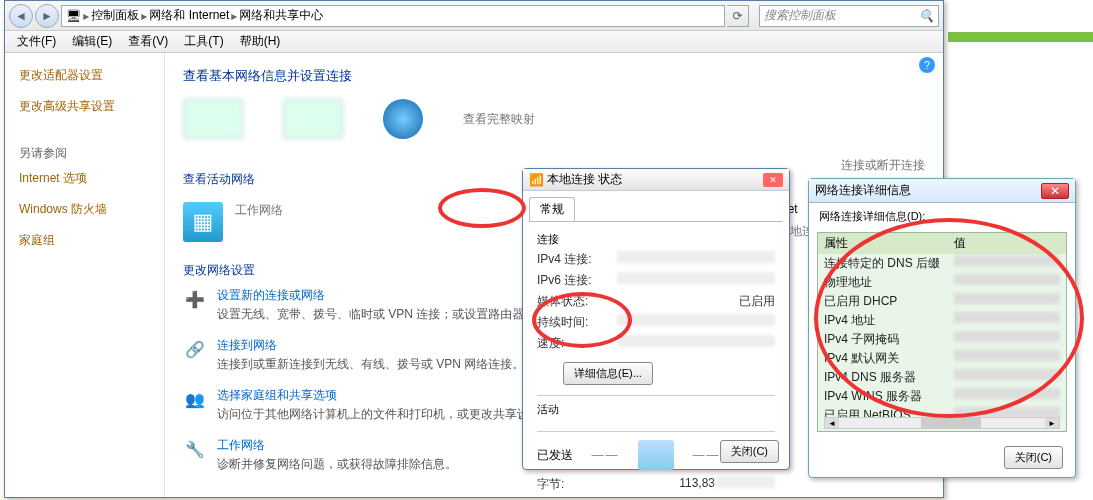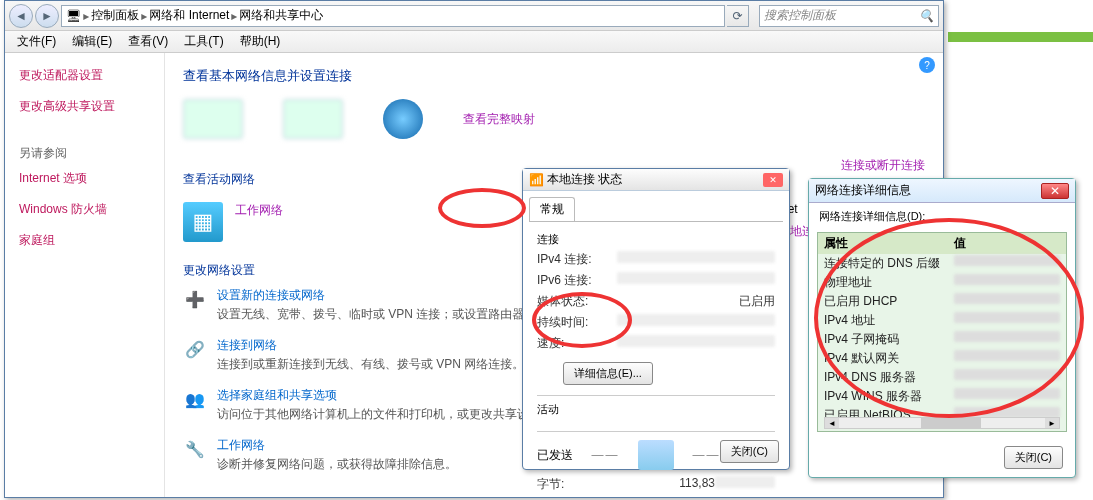--- a/index.html
+++ b/index.html
@@ -15,28 +15,28 @@
 .addr .sep { color: #666; }
 .search { width: 180px; height: 22px; border: 1px solid #9ab; background: #fff; display: flex; align-items: center; padding: 0 4px; color: #888; font-style: italic; }
 .refresh { width: 22px; height: 22px; border: 1px solid #9ab; border-left: none; background: linear-gradient(#f7f7f7,#e8e8e8); display:flex;align-items:center;justify-content:center;color:#567;}
 
 .menubar { height: 22px; background: linear-gradient(#f9f9f9,#ececec); border-bottom: 1px solid #ccc; display: flex; align-items: center; padding: 0 6px; gap: 4px; }
 .menubar span { padding: 2px 6px; cursor: default; }
 
 .body { display: flex; height: calc(100% - 52px); }
 .sidebar { width: 160px; background: #fff; padding: 14px 14px; border-right: 1px solid #e4e4e4; }
 .sidebar .head { color: #003399; margin-bottom: 10px; }
-.sidebar .link { color: #be185d; margin-bottom: 14px; cursor: pointer; }
+.sidebar .link { color: #a16207; margin-bottom: 14px; cursor: pointer; }
 .sidebar .sec { color: #666; margin: 30px 0 8px; }
 
 .content { flex: 1; padding: 14px 18px; position: relative; }
 .content h2 { color: #003399; font-size: 13px; font-weight: normal; margin-bottom: 14px; }
 .net-map { display: flex; align-items: center; gap: 40px; margin-bottom: 18px; }
 .net-node { width: 60px; height: 40px; background: #dfe; border: 1px solid #bcd; border-radius: 3px; filter: blur(2px); }
-.link-a { color: #a21caf; cursor: pointer; }
+.link-a { color: #737373; cursor: pointer; }
 .section-title { color: #003399; margin: 14px 0 8px; }
 
 .active-net { display: flex; align-items: flex-start; gap: 12px; margin: 6px 0 18px; }
 .net-icon { width: 40px; height: 40px; background: linear-gradient(#5cf,#29c); border-radius: 3px; display:flex;align-items:center;justify-content:center;color:#fff;font-size:22px; }
 .net-info { flex: 1; }
 .net-kv { display: flex; gap: 6px; margin-bottom: 4px; }
 .net-kv .k { color: #555; width: 56px; text-align: right; }
 
 .settings-list { margin-top: 8px; }
 .settings-list .item { display: flex; gap: 10px; margin-bottom: 14px; }
@@ -59,21 +59,21 @@
 .kv .vclear { flex:1; text-align:right; color:#333; }
 .btn { border:1px solid #888; background:linear-gradient(#fdfdfd,#e3e3e3); padding:3px 10px; border-radius:3px; cursor:pointer; font-size:11px; }
 .act { display:flex; align-items:center; justify-content:space-between; margin-top:14px; padding-top:8px; border-top:1px solid #ccc;font-size:11px;}
 .pcicon{width:36px;height:30px;background:linear-gradient(#bdf,#8ce);border-radius:3px;}
 .dash{color:#888;letter-spacing:2px;}
 
 .details-win { top: 178px; left: 808px; width: 268px; height: 300px; z-index: 6; border-radius:4px; border-color:#6aa; }
 .details-win .titlebar { height: 24px; background: linear-gradient(#eef6ff,#d6e9fb); border-bottom:1px solid #aac;display:flex;align-items:center;padding:0 6px; }
 .details-win .xbtn { margin-left:auto;width:28px;height:16px;background:linear-gradient(#f88,#c33);border-radius:2px;color:#fff;display:flex;align-items:center;justify-content:center;cursor:pointer;border:1px solid #a22;}
 .prop-box { margin:8px; border:1px solid #9b9; background:#e8f5e8; height:200px; overflow:hidden; position:relative;}
-.prop-head { display:flex; background:#d6e9c8; padding:2px 6px; font-size:11px; font-weight:bold;align-items:center;}
+.prop-head { display:flex; background:#d6e9c8; padding:2px 6px; font-size:11px; font-weight:normal;align-items:center;}
 .prop-head .c1{width:130px;}
 .prop-row { display:flex; padding:1px 6px; font-size:11px; font-family:"SimSun",monospace;}
 .prop-row .c1{width:130px;color:#222;}
 .prop-row .c2{flex:1;color:#444;filter:blur(1.5px);background:#ddd;height:11px;border-radius:2px;}
 .scroll { position:absolute; bottom:2px; left:6px; right:6px; height:12px; background:#eee; border:1px solid #ccc; display:flex;}
 .scroll .thumb{width:60px;background:#ccc;margin-left:40%;}
 .scroll .arr{width:14px;background:#ddd;display:flex;align-items:center;justify-content:center;font-size:8px;}
 
 .green-bar { position: absolute; top: 32px; left: 948px; width: 145px; height: 10px; background: #7bc043; }
 

